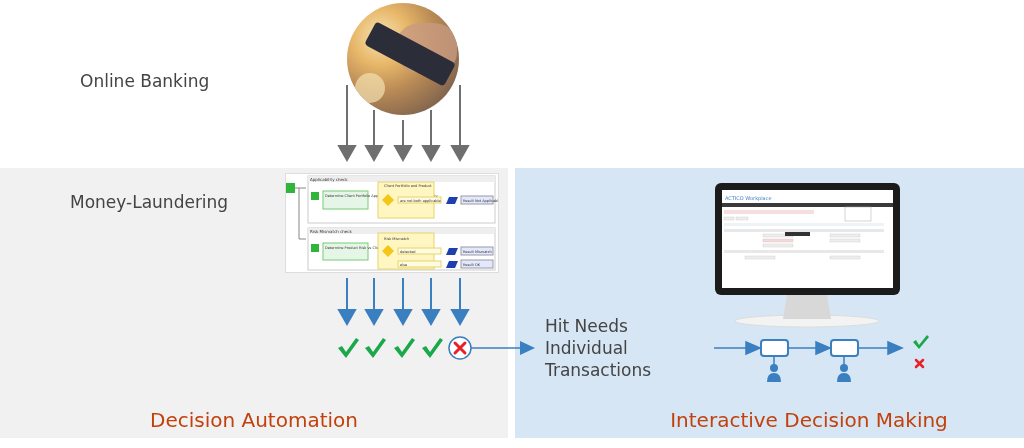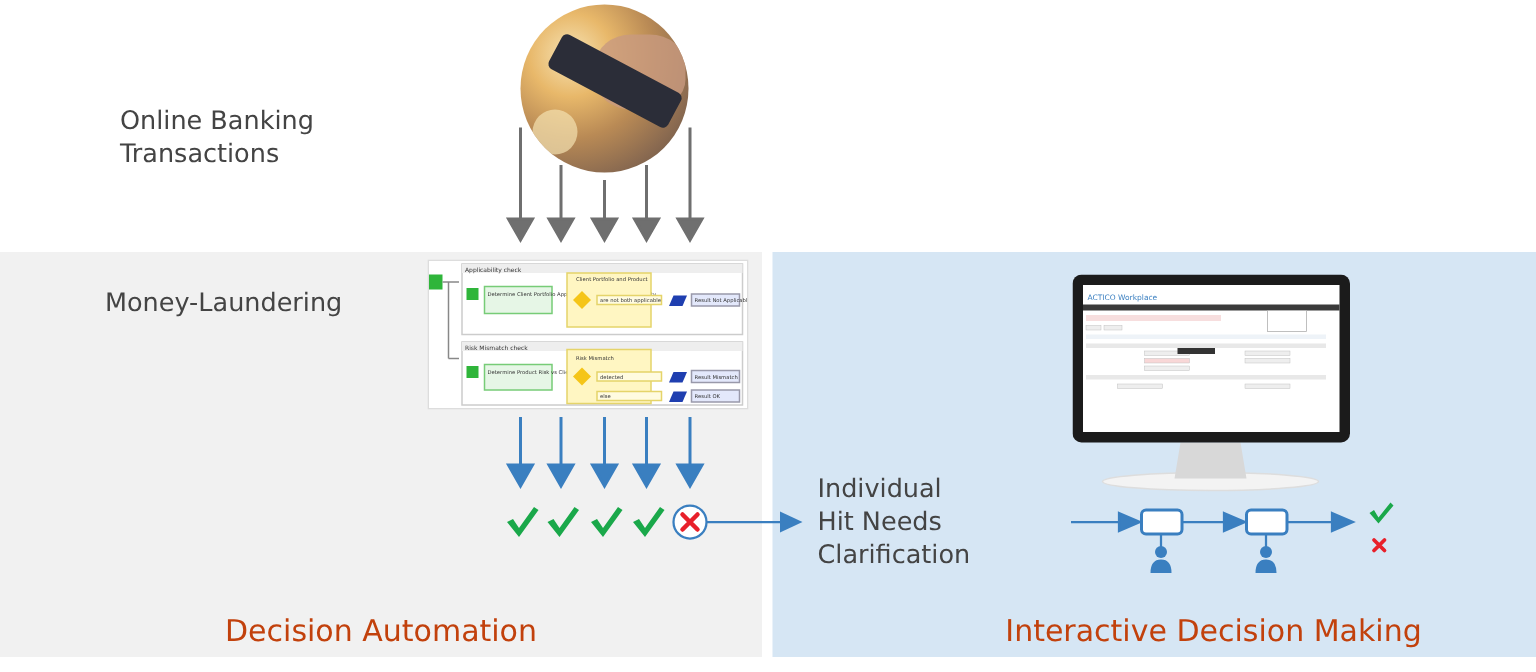--- a/index.html
+++ b/index.html
@@ -18,21 +18,20 @@
   .monitor{left:715px;top:183px;width:185px;height:145px;}
 </style>
 </head>
 <body>
 
 <div class="abs panel-gray"></div>
 <div class="abs panel-blue"></div>
 
 <div class="abs label" style="left:80px;top:70px;width:175px;">
   <div>Online Banking</div>
-  <div>Transactions</div>
 </div>
 
 <div class="abs photo">
   <div class="light1"></div>
     <div class="hand"></div>
     <div class="phone"></div>
 </div>
 
 <svg class="abs" style="left:330px;top:80px;" width="150" height="85">
   <g stroke="#6f6f6f" stroke-width="2" fill="#6f6f6f">
@@ -119,23 +118,23 @@
     <path d="M64,18 l4,-2 l4,6 l10,-14 l3,2 l-13,18 z"></path>
     <path d="M92,18 l4,-2 l4,6 l10,-14 l3,2 l-13,18 z"></path>
   </g>
   <circle cx="130" cy="18" r="11" fill="#fff" stroke="#3a7fc0" stroke-width="1.5"></circle>
   <path d="M125,13 l10,10 M135,13 l-10,10" stroke="#e8202a" stroke-width="3" stroke-linecap="round"></path>
   <line x1="141" y1="18" x2="192" y2="18" stroke="#3a7fc0" stroke-width="1.5"></line>
   <polygon points="190,11 205,18 190,25" fill="#3a7fc0"></polygon>
 </svg>
 
 <div class="abs label" style="left:545px;top:315px;width:150px;">
+  <div>Hit Needs</div>
   <div>Individual</div>
-  <div>Hit Needs</div>
-  <div>Clarification</div>
+  <div>Transactions</div>
 </div>
 
 <svg class="abs monitor" viewBox="0 0 185 145" width="185" height="145">
   <ellipse cx="92" cy="138" rx="72" ry="6" fill="#f3f3f3" stroke="#ddd"></ellipse>
   <path d="M72,112 L112,112 L116,136 L68,136 Z" fill="#d8d8d8"></path>
   <rect x="0" y="0" width="185" height="112" rx="6" fill="#1b1b1b"></rect>
   <rect x="7" y="7" width="171" height="98" fill="#ffffff"></rect>
   <text x="10" y="17" font-size="5" fill="#3a7fc0" font-family="DejaVu Sans, sans-serif">ACTICO Workplace</text>
   <rect x="7" y="20" width="171" height="4" fill="#3a3a3a"></rect>
   <rect x="130" y="24" width="26" height="14" fill="#fff" stroke="#aaa" stroke-width=".5"></rect>

